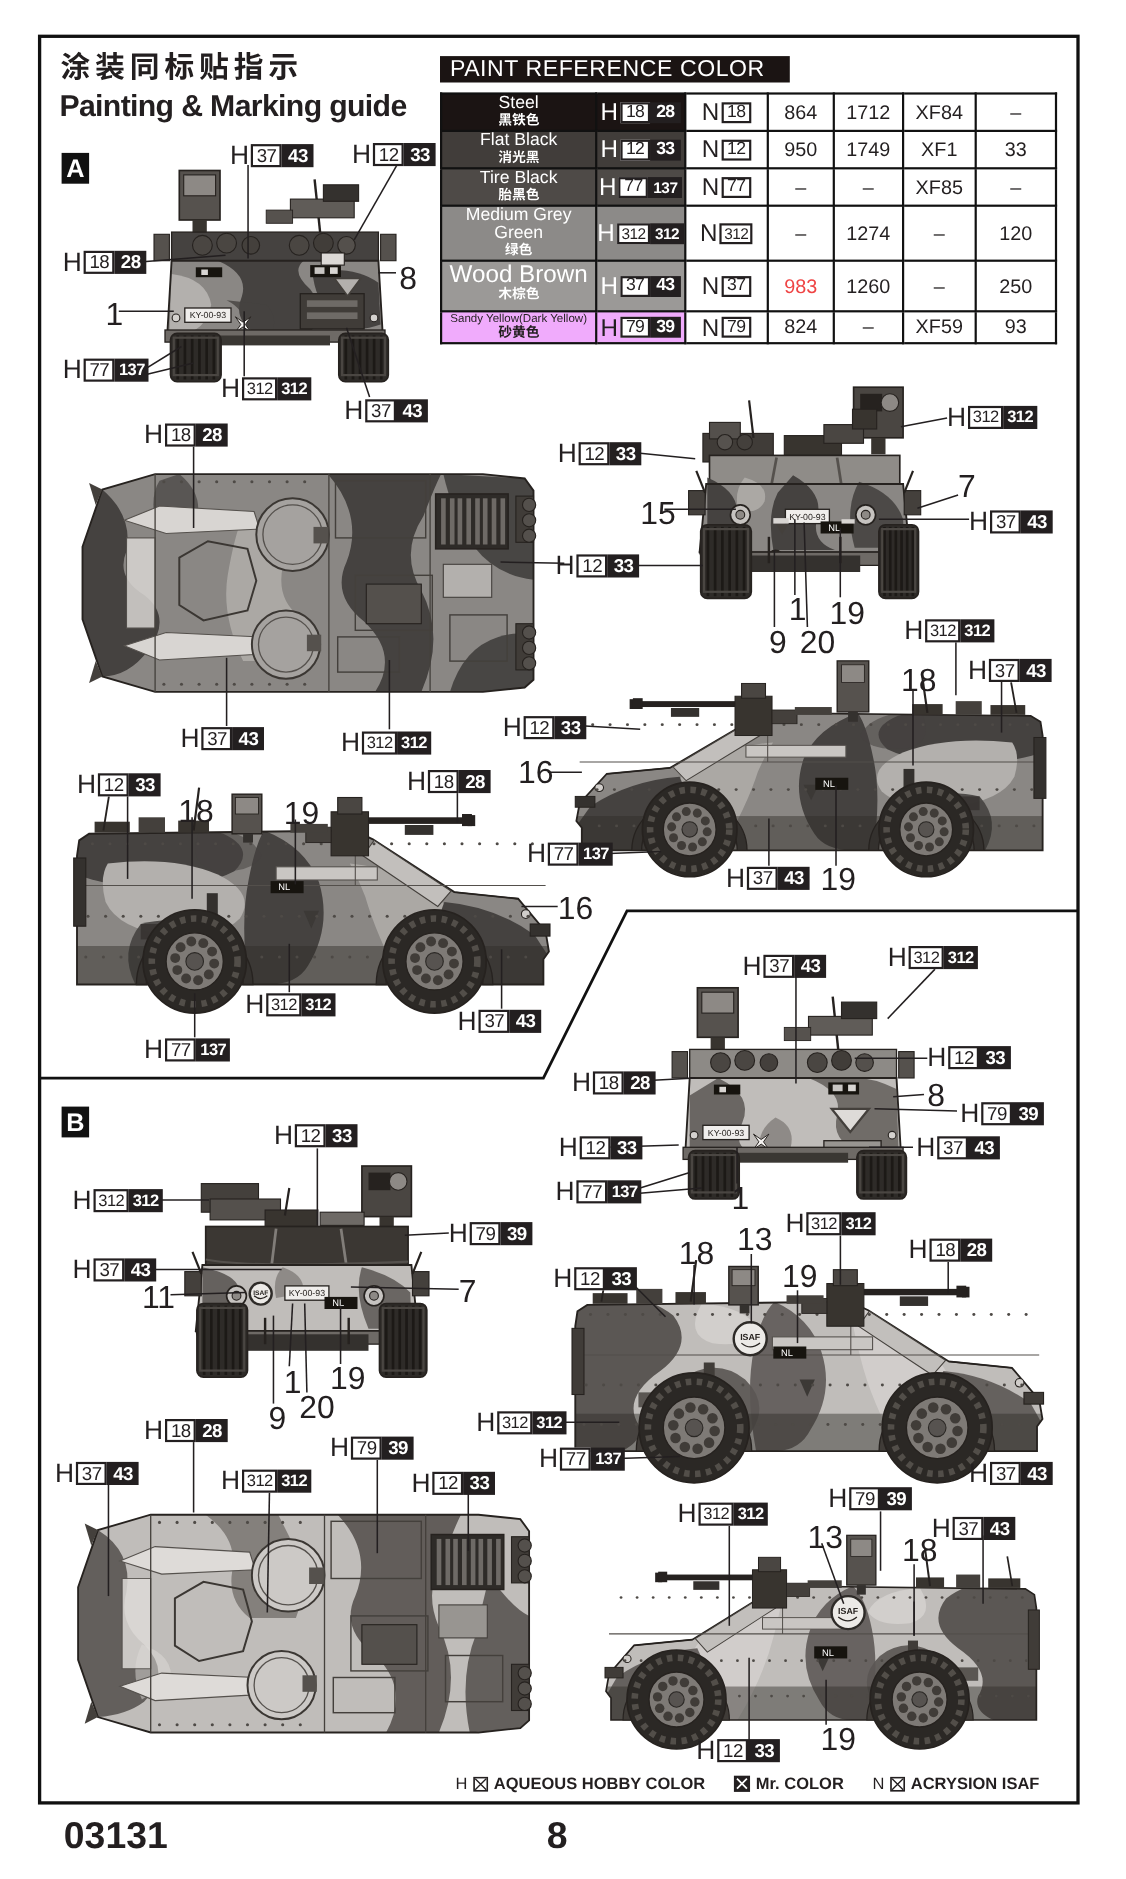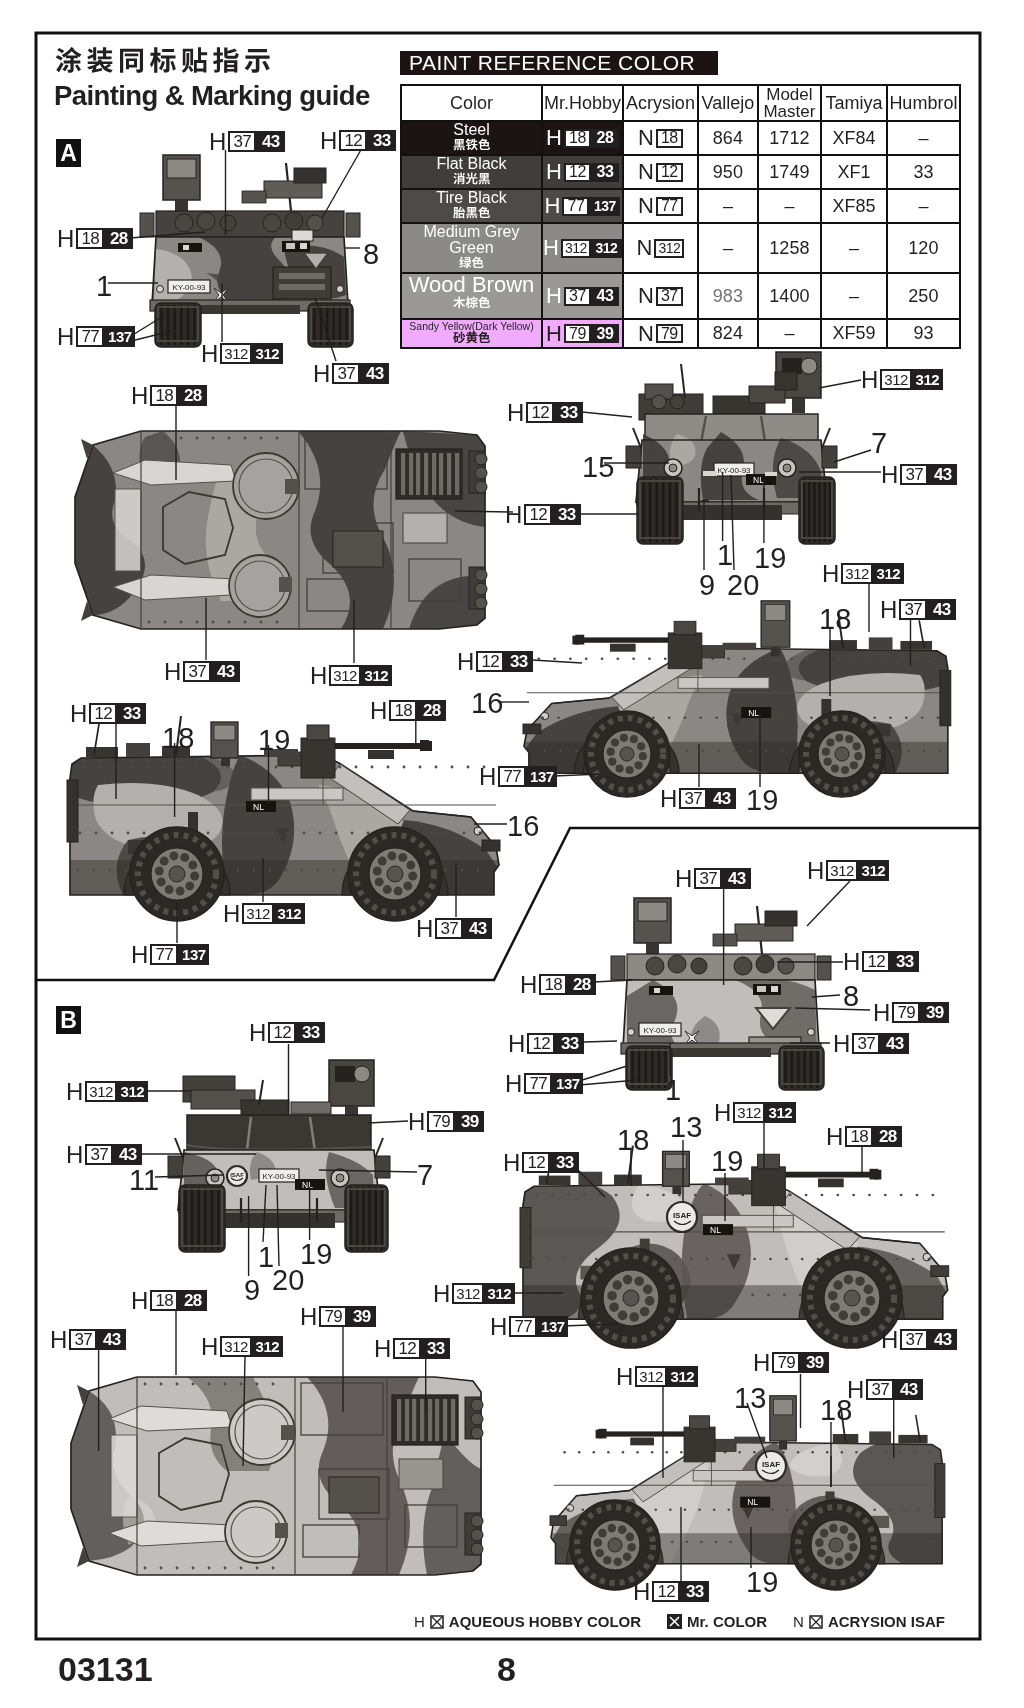--- a/index.html
+++ b/index.html
@@ -1158,29 +1158,20 @@
     </svg>
   </div>
 <div class="abs" style="left:54px;top:80px;font-size:27.5px;font-weight:bold;letter-spacing:-0.6px">Painting &amp; Marking guide</div>
 <div class="secbox" style="left:56px;top:139px">A</div>
 <div class="secbox" style="left:56px;top:1006px">B</div>
 
 <div class="abs" style="left:400px;top:51px;width:318px;height:24px;background:#1b1413;color:#fff;
 font-size:21px;display:flex;align-items:center;padding-left:9px;box-sizing:border-box;letter-spacing:0.5px">PAINT REFERENCE COLOR</div>
 <table class="paint" cellspacing="0">
 <tbody>
-      <tr style="height:29px">
-        <td style="width:139px;font-size:18px">Color</td>
-        <td style="width:77px;font-size:18px">Mr.Hobby</td>
-<td style="width:73px;font-size:18px">Acrysion</td>
-        <td style="width:58px;font-size:18px">Vallejo</td>
-<td style="width:61px;font-size:17px;line-height:1.0">Model<br>Master</td>
-        <td style="width:64px;font-size:18px">Tamiya</td>
-<td style="width:71px;font-size:18px">Humbrol</td>
-      </tr>
 <tr style="background:#1b1413;color:#fff">
 <td style="width:139px">
           <div class="cname" style="font-size:16px">Steel<br><svg width="38" height="15" viewBox="0 0 38 15" style="display:inline-block;vertical-align:top" fill="#ffffff" xmlns="http://www.w3.org/2000/svg">
               <path transform="translate(0.0,11.2) scale(0.01250,-0.01250)" d="M282 679C306 635 327 576 332 540L412 569C405 607 382 663 356 705ZM634 708C622 665 598 603 578 564L653 535C673 571 698 625 723 677ZM325 86C334 31 339 -40 338 -84L457 -69C457 -27 448 43 437 96ZM527 82C546 28 566 -42 572 -84L693 -57C685 -14 662 53 640 105ZM724 88C768 32 820 -45 841 -93L961 -51C936 -1 881 72 836 125ZM149 123C127 60 86 -7 43 -44L159 -94C205 -46 245 27 267 94ZM260 719H439V529H260ZM559 719H735V529H559ZM52 239V135H949V239H559V290H870V384H559V432H856V816H146V432H439V384H131V290H439V239Z"></path>
               <path transform="translate(12.5,11.2) scale(0.01250,-0.01250)" d="M55 361V253H187V101C187 56 157 26 135 12C155 -13 181 -64 190 -93C210 -73 245 -53 438 47C429 72 421 119 418 152L301 94V253H438V361H301V459H408V566H134C152 589 170 613 187 639H432V752H250C260 773 269 794 277 815L171 848C138 759 81 673 17 619C35 591 64 528 72 502C86 514 99 527 112 541V459H187V361ZM649 841V681H588C595 717 601 755 605 792L495 810C483 693 459 574 415 499C441 486 490 458 512 441C531 477 548 521 562 570H649V532C649 498 648 460 645 421H451V308H629C603 196 544 83 412 0C441 -21 481 -63 499 -87C604 -13 669 79 708 174C751 63 812 -27 899 -84C917 -53 954 -7 982 15C880 72 813 181 774 308H959V421H763C766 459 767 497 767 532V570H933V681H767V841Z"></path>
               <path transform="translate(25.0,11.2) scale(0.01250,-0.01250)" d="M452 461V341H265V461ZM569 461H752V341H569ZM565 666C540 633 509 598 481 571H256C286 601 314 633 341 666ZM334 857C266 732 145 616 26 545C47 519 79 458 90 431C110 444 129 459 149 474V109C149 -35 206 -71 393 -71C436 -71 691 -71 737 -71C906 -71 948 -23 969 143C936 148 886 167 856 185C843 60 828 38 731 38C672 38 443 38 391 38C282 38 265 48 265 110V227H752V194H870V571H625C670 619 714 672 749 721L671 779L648 772H417L442 815Z"></path>
             </svg></div>
         </td>
 <td style="width:77px">
           <span class="mrh">
@@ -1266,21 +1257,21 @@
             <span class="bb" style="min-width:31px;font-size:14px">312</span>
           </span>
         </td>
 <td style="width:73px;background:#fff;color:#231f20">
           <span class="mrh">
             <span class="H">N</span>
             <span class="wb" style="min-width:30px;font-size:14px">312</span>
           </span>
         </td>
 <td style="width:58px;background:#fff;color:#231f20">–</td>
-<td style="width:61px;background:#fff;color:#231f20">1258</td>
+<td style="width:61px;background:#fff;color:#231f20">1274</td>
 <td style="width:64px;background:#fff;color:#231f20">–</td>
 <td style="width:71px;background:#fff;color:#231f20">120</td>
       </tr>
       <tr style="background:#9b9997;color:#fff">
 <td style="width:139px">
           <div class="cname" style="font-size:22px">Wood Brown<br><svg width="38" height="15" viewBox="0 0 38 15" style="display:inline-block;vertical-align:top" fill="#ffffff" xmlns="http://www.w3.org/2000/svg">
               <path transform="translate(0.0,11.2) scale(0.01250,-0.01250)" d="M436 849V616H61V497H384C302 339 164 188 15 107C43 83 84 35 105 5C234 85 348 212 436 359V-90H564V364C653 218 768 90 894 9C914 42 955 89 984 113C838 193 696 343 612 497H941V616H564V849Z"></path>
               <path transform="translate(12.5,11.2) scale(0.01250,-0.01250)" d="M452 220C418 153 363 78 313 28C339 12 387 -21 409 -40C458 17 521 107 562 184ZM757 179C801 113 852 24 873 -32L977 18C954 74 899 159 855 222ZM574 830C586 801 598 766 608 734H368V542H451V445H876V542H960V734H735C724 771 706 818 689 856ZM482 548V632H841V548ZM386 367V264H610V36C610 24 606 22 593 21C582 21 541 21 506 23C520 -8 534 -53 538 -85C601 -85 648 -84 684 -67C720 -50 728 -21 728 33V264H960V367ZM154 850V663H38V552H154C127 431 74 290 16 212C35 180 61 125 72 91C102 137 130 201 154 272V-89H265V363C284 323 302 283 312 255L384 340C368 368 292 482 265 518V552H349V663H265V850Z"></path>
               <path transform="translate(25.0,11.2) scale(0.01250,-0.01250)" d="M452 461V341H265V461ZM569 461H752V341H569ZM565 666C540 633 509 598 481 571H256C286 601 314 633 341 666ZM334 857C266 732 145 616 26 545C47 519 79 458 90 431C110 444 129 459 149 474V109C149 -35 206 -71 393 -71C436 -71 691 -71 737 -71C906 -71 948 -23 969 143C936 148 886 167 856 185C843 60 828 38 731 38C672 38 443 38 391 38C282 38 265 48 265 110V227H752V194H870V571H625C670 619 714 672 749 721L671 779L648 772H417L442 815Z"></path>
             </svg></div>
@@ -1291,22 +1282,22 @@
             <span class="wb" style="min-width:27px">37</span>
             <span class="bb" style="min-width:28px">43</span>
           </span>
         </td>
 <td style="width:73px;background:#fff;color:#231f20">
           <span class="mrh">
             <span class="H">N</span>
             <span class="wb" style="min-width:27px">37</span>
           </span>
         </td>
-<td style="width:58px;background:#fff;color:#737373">983</td>
-<td style="width:61px;background:#fff;color:#231f20">1400</td>
+<td style="width:58px;background:#fff;color:#ef4444">983</td>
+<td style="width:61px;background:#fff;color:#231f20">1260</td>
 <td style="width:64px;background:#fff;color:#231f20">–</td>
 <td style="width:71px;background:#fff;color:#231f20">250</td>
       </tr>
       <tr style="background:#f0abfc;color:#231f20">
 <td style="width:139px">
           <div class="cname" style="font-size:10.5px">Sandy Yellow(Dark Yellow)<br><svg width="38" height="15" viewBox="0 0 38 15" style="display:inline-block;vertical-align:top" fill="#231f20" xmlns="http://www.w3.org/2000/svg">
               <path transform="translate(0.0,11.2) scale(0.01250,-0.01250)" d="M477 678C465 574 442 460 411 388C438 377 488 355 512 340C543 419 572 543 587 658ZM766 666C807 579 847 463 860 387L972 427C954 502 914 614 870 701ZM827 357C760 160 617 67 387 24C413 -4 440 -49 452 -84C707 -20 863 93 940 326ZM624 849V229H738V849ZM48 805V697H159C129 564 83 441 16 358C31 324 52 248 55 216C75 239 94 264 112 291V-42H216V33H401V494H211C235 559 255 628 270 697H421V805ZM216 389H295V137H216Z"></path>
               <path transform="translate(12.5,11.2) scale(0.01250,-0.01250)" d="M572 32C680 -6 794 -56 861 -88L947 -8C881 21 774 61 674 96H863V452H563V501H954V610H719V671H885V776H719V850H595V776H408V850H286V776H121V671H286V610H50V501H439V452H150V96H329C261 58 144 14 47 -8C74 -31 111 -68 131 -92C234 -67 363 -16 444 33L353 96H628ZM408 610V671H595V610ZM265 236H439V178H265ZM563 236H742V178H563ZM265 369H439V313H265ZM563 369H742V313H563Z"></path>
               <path transform="translate(25.0,11.2) scale(0.01250,-0.01250)" d="M452 461V341H265V461ZM569 461H752V341H569ZM565 666C540 633 509 598 481 571H256C286 601 314 633 341 666ZM334 857C266 732 145 616 26 545C47 519 79 458 90 431C110 444 129 459 149 474V109C149 -35 206 -71 393 -71C436 -71 691 -71 737 -71C906 -71 948 -23 969 143C936 148 886 167 856 185C843 60 828 38 731 38C672 38 443 38 391 38C282 38 265 48 265 110V227H752V194H870V571H625C670 619 714 672 749 721L671 779L648 772H417L442 815Z"></path>
             </svg></div>

